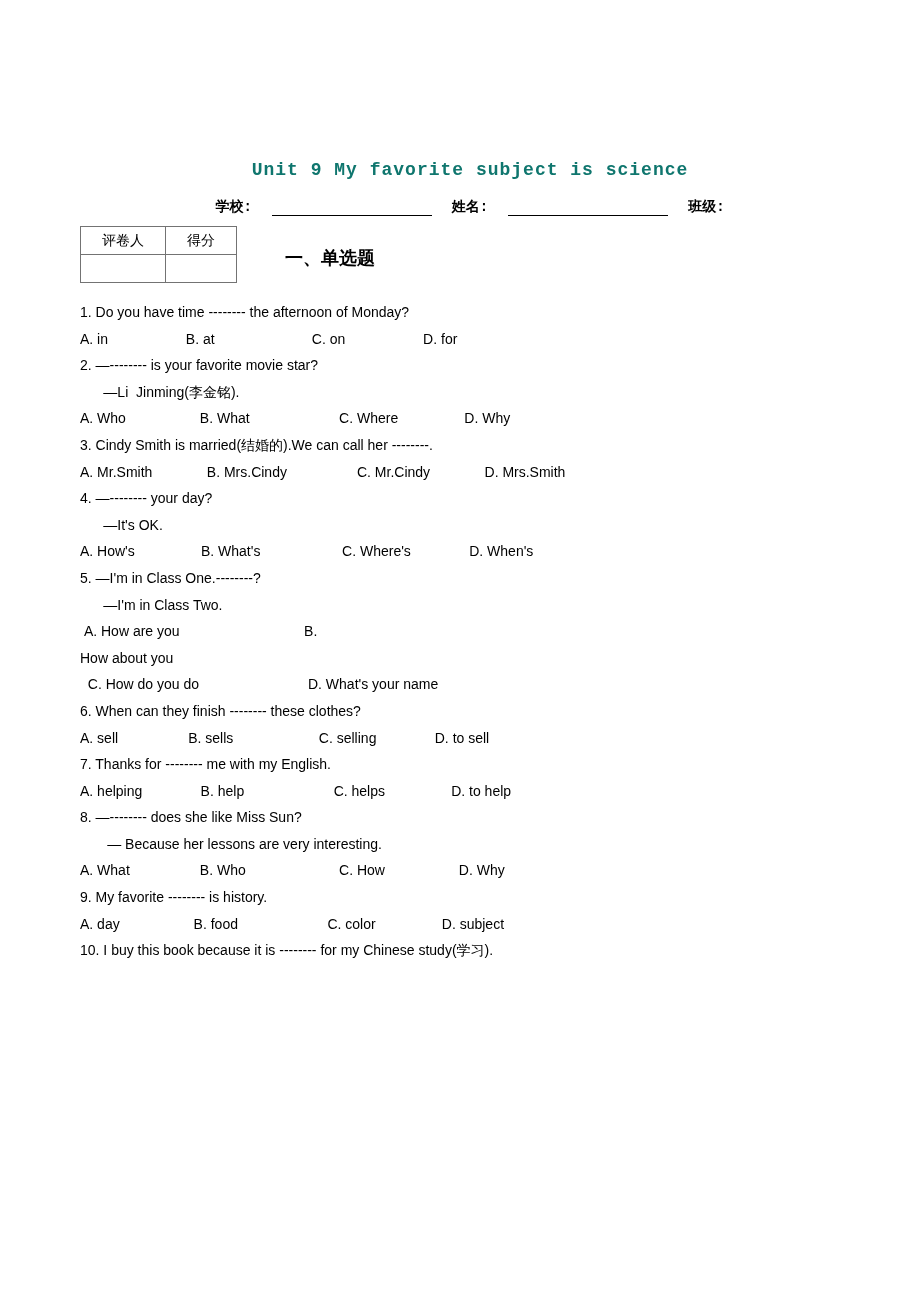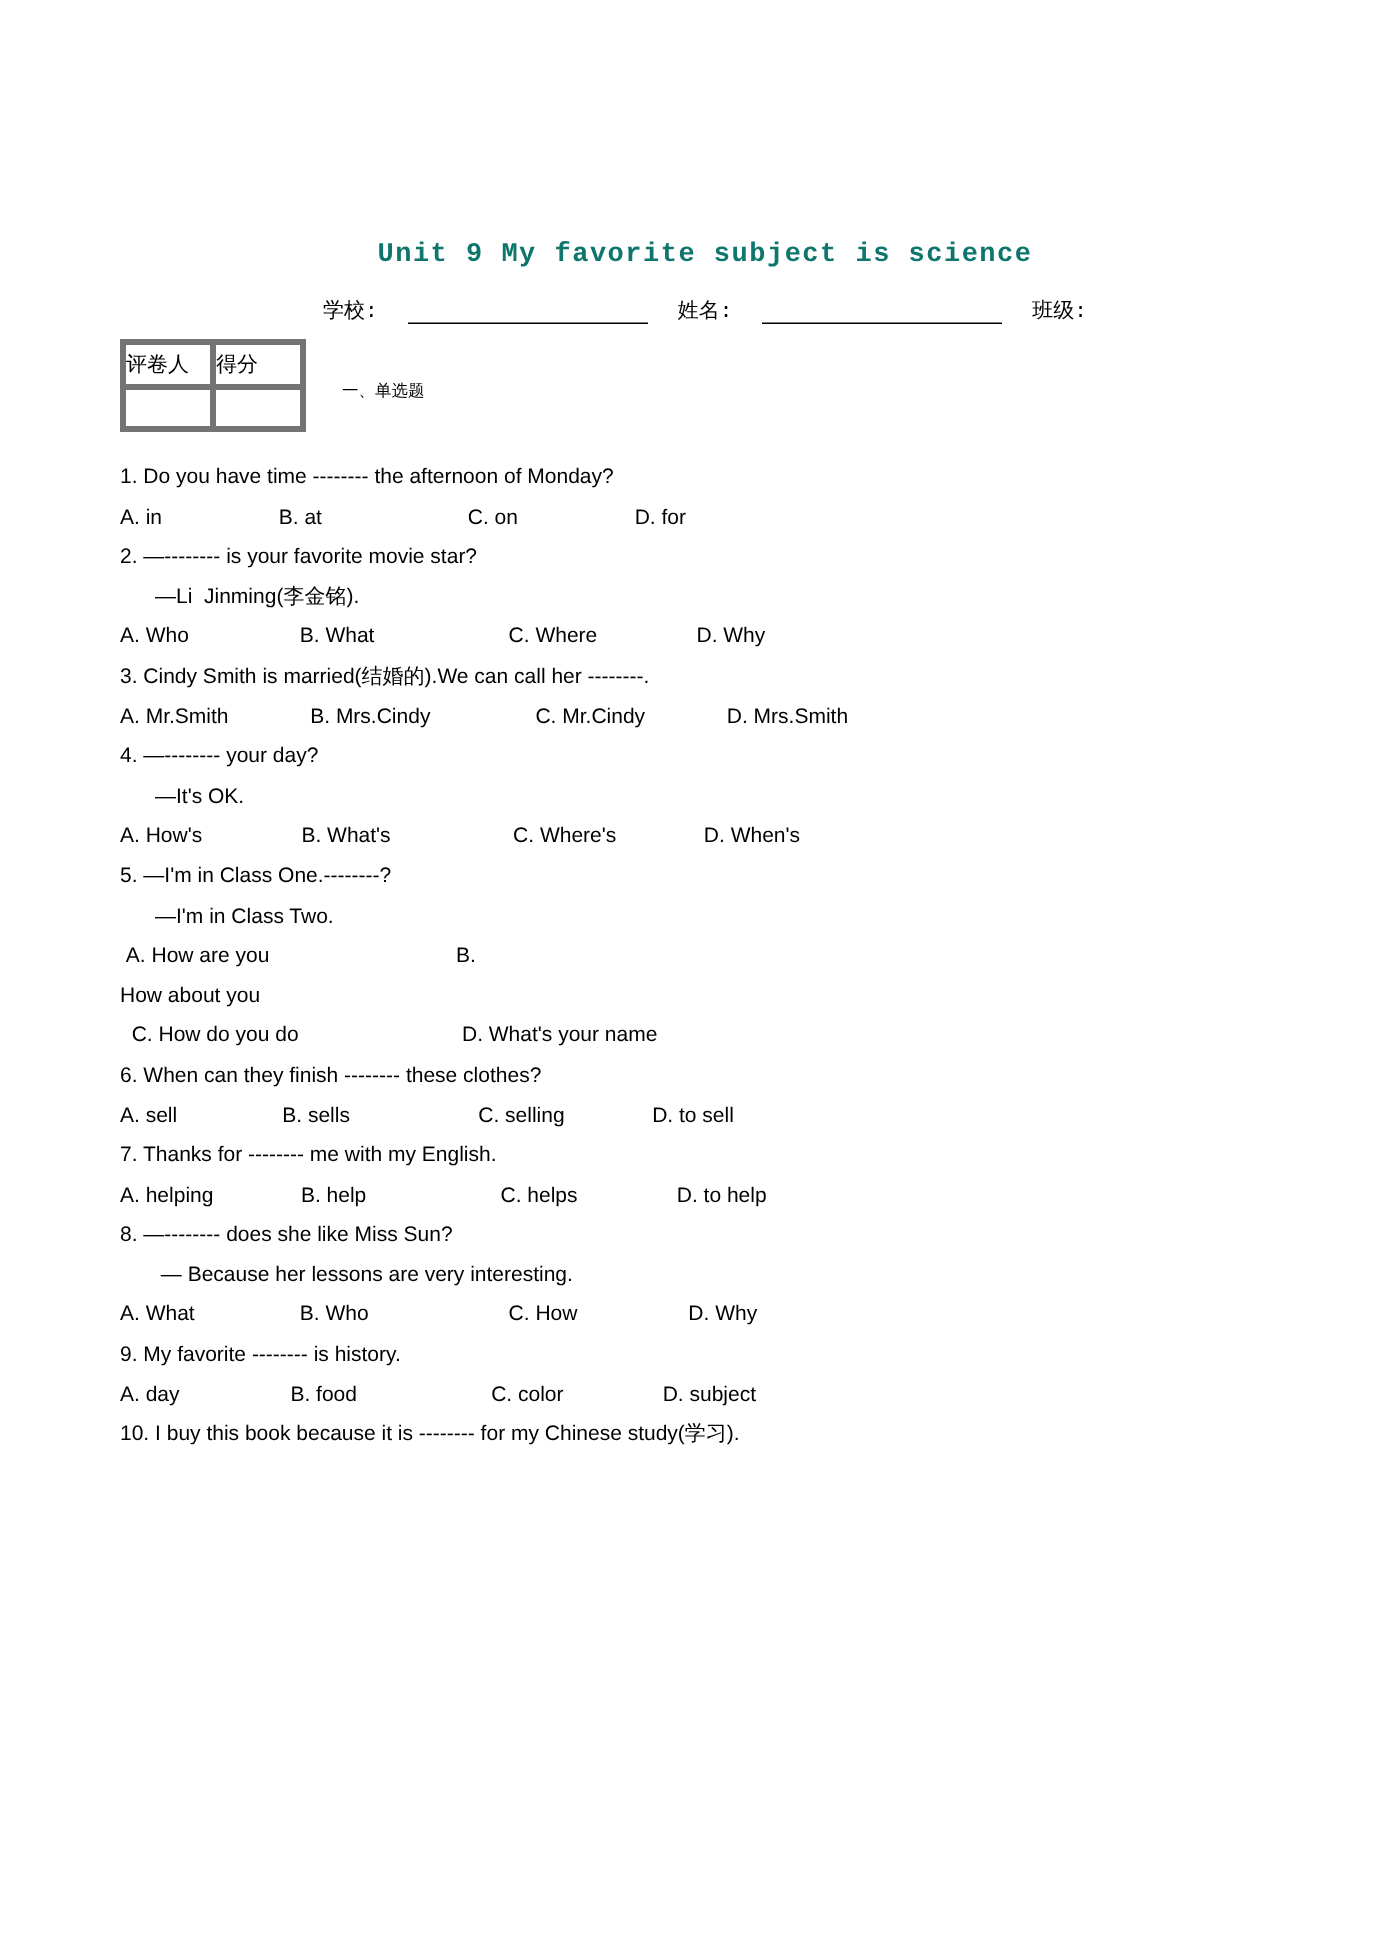--- a/index.html
+++ b/index.html
@@ -33,58 +33,59 @@
     .header-row {
       display: flex;
       gap: 20px;
       margin-bottom: 4px;
       font-size: 14px;
     }
     .header-row span {
       display: inline-flex;
       align-items: center;
       gap: 4px;
+      font-weight: bold;
     }
     .underline {
       display: inline-block;
       border-bottom: 1px solid #000;
       min-width: 160px;
       height: 18px;
     }
     .underline-short {
       display: inline-block;
       border-bottom: 1px solid #000;
       min-width: 180px;
       height: 18px;
     }
     .table-grader {
       border-collapse: collapse;
       margin-bottom: 6px;
     }
     .table-grader td {
-      border: 4px solid #737373;
-      padding: 4px 0;
+      border: 1px solid #737373;
+      padding: 4px 21px;
       text-align: left;
       font-size: 14px;
       min-width: 60px;
       height: 28px;
     }
     .table-grader .empty-row td {
       height: 28px;
     }
     .section-header-row {
       display: flex;
       align-items: center;
       gap: 20px;
       margin-bottom: 10px;
     }
     .section-title {
-      font-size: 11px;
-      font-weight: normal;
-      margin-left: 4px;
+      font-size: 18px;
+      font-weight: bold;
+      margin-left: 28px;
     }
     .content {
       font-size: 14px;
       line-height: 1.9;
       white-space: pre-wrap;
       font-family: Liberation Sans, sans-serif;
     }
   </style>
 </head>
 <body>

